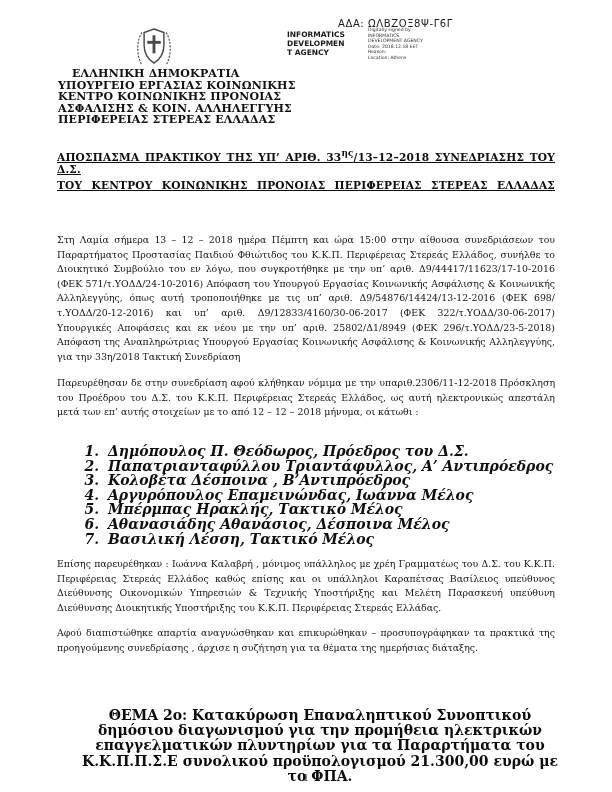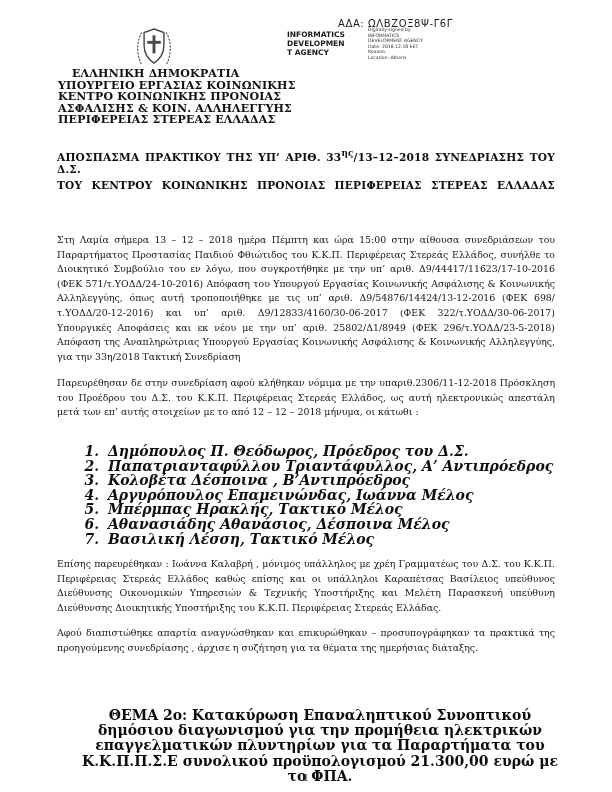--- a/index.html
+++ b/index.html
@@ -40,20 +40,21 @@
   .stamp-sig {
     font-family:"DejaVu Sans", sans-serif;
     font-size:4.6px; line-height:5.6px;
     color:#2e2e2e; width:78px;
   }
   .title {
     position:absolute; left:57px; right:57px;
     font-weight:bold; font-size:10.6px; letter-spacing:0.2px;
     text-align:justify; text-align-last:justify;
     color:#0e0e0e;
+    text-decoration:underline;
   }
   .title1 { top:136px; }
   .title2 { top:167px; }
   .body-text {
     position:absolute; left:57px; right:57px;
     font-size:9.4px; line-height:14.6px;
     text-align:justify; color:#151515;
   }
   .para1 { top:221px; }
   .para2 { top:364px; }

